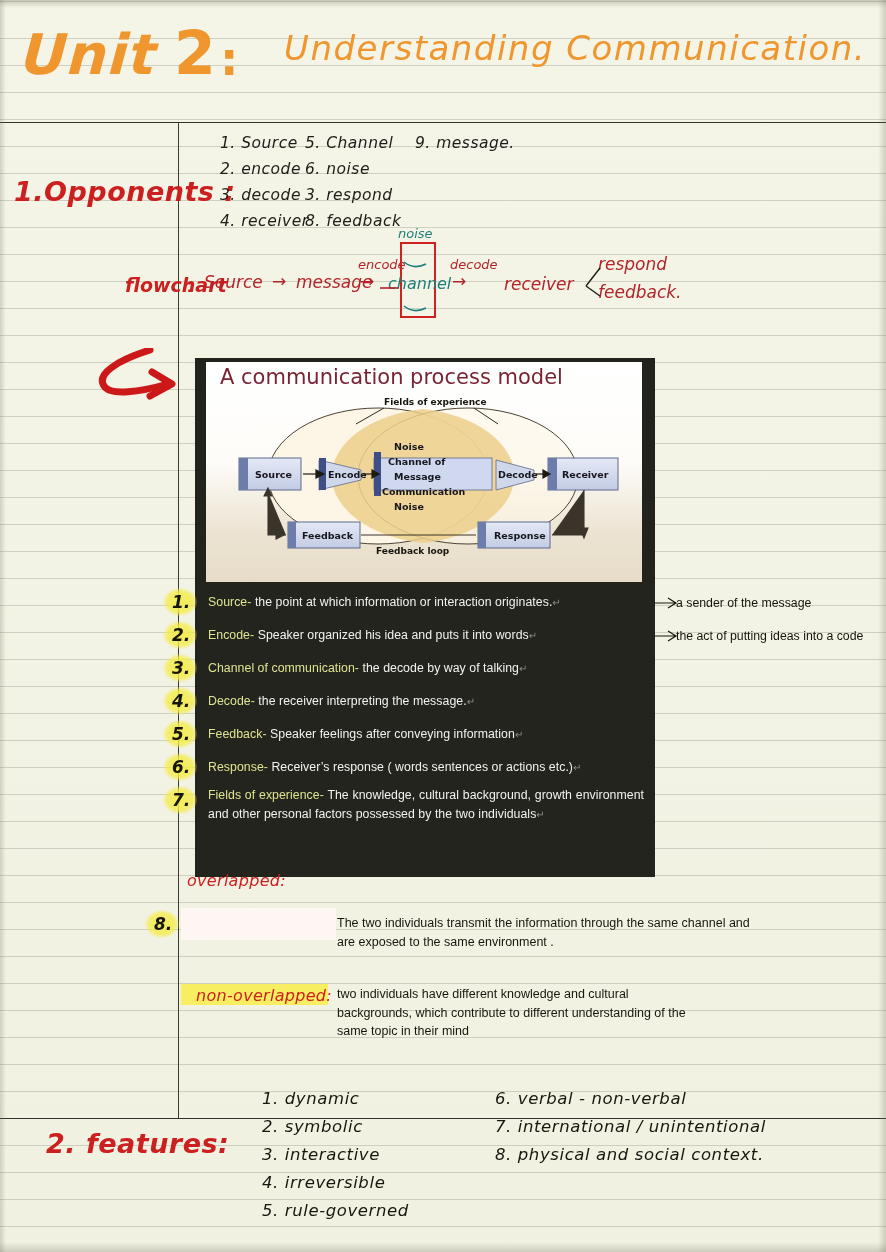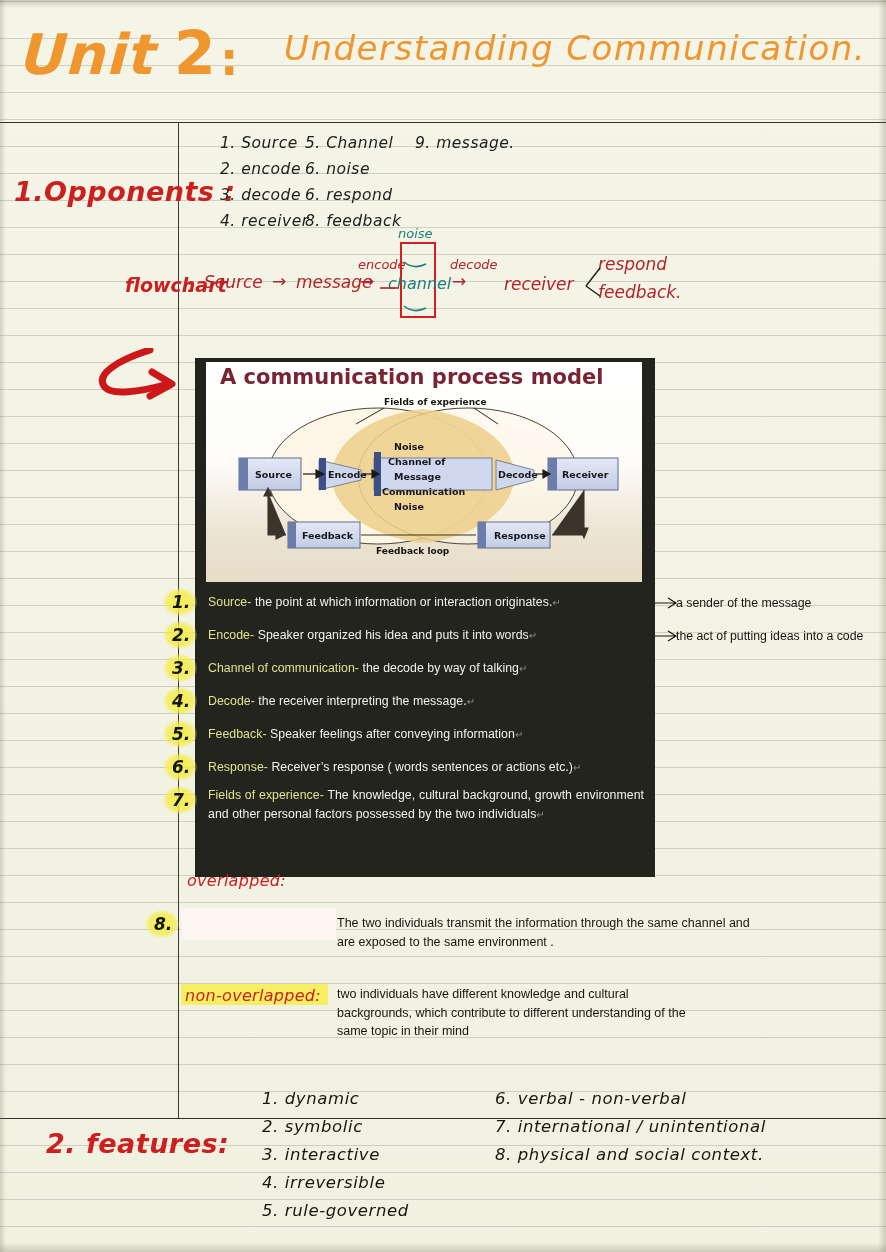--- a/index.html
+++ b/index.html
@@ -92,21 +92,21 @@
   #flow svg{position:absolute;left:0;top:0;}
 
   
   #redarrow{position:absolute;left:92px;top:348px;}
 
   
   #slide{position:absolute;left:195px;top:358px;width:460px;height:228px;background:#22231d;}
   #slideimg{position:absolute;left:11px;top:4px;width:436px;height:220px;
     background:linear-gradient(to bottom,#ffffff 0%,#fdfcf8 46%,#ece3d2 78%,#e6dcc8 100%);}
   #slideimg .stitle{position:absolute;left:14px;top:4px;width:400px;
-    font-family:"DejaVu Sans", sans-serif;font-size:21px;line-height:23px;color:#7a2433;font-weight:bold;}
+    font-family:"DejaVu Sans", sans-serif;font-size:21px;line-height:23px;color:#7a2433;}
   #slideimg svg{position:absolute;left:0;top:0;}
 
   
   #darkblock{position:absolute;left:195px;top:586px;width:460px;height:291px;background:#23241e;}
   .dline{position:absolute;left:13px;width:436px;color:#f2f2ee;
     font-family:"Liberation Sans", sans-serif;font-size:12.3px;letter-spacing:.05px;}
   .dline .term{color:#dfe38f;}
   .dline .cr{color:#8d8d80;font-size:10px;}
   .justi{text-align:justify;line-height:19px;}
 
@@ -152,21 +152,21 @@
   <div id="opponents">1.Opponents :</div>
 
   <div id="termlist">
     <span class="row">
       <span class="c1">1. Source</span><span class="c2">5. Channel</span><span class="c3">9. message.</span>
     </span>
     <span class="row">
       <span class="c1">2. encode</span><span class="c2">6. noise</span><span class="c3"></span>
     </span>
     <span class="row">
-      <span class="c1">3. decode</span><span class="c2">6. respond</span><span class="c3"></span>
+      <span class="c1">3. decode</span><span class="c2">3. respond</span><span class="c3"></span>
     </span>
     <span class="row">
       <span class="c1">4. receiver</span><span class="c2">8. feedback</span><span class="c3"></span>
     </span>
   </div>
 
   <div id="flow">
     <span class="lbl">flowchart</span>
     <span class="eq">:</span>
     <span class="w" style="left:204px;top:24px;">Source</span>
@@ -328,21 +328,21 @@
   </svg>
   <span class="annot" style="left:676px;top:629px;">the act of putting ideas into a code</span>
 
   <div class="hl" style="left:145px;top:910px;width:34px;height:28px;"></div>
   <span class="mnum" style="left:154px;top:914px;">8.</span>
   <div style="position:absolute;left:181px;top:908px;width:155px;height:32px;background:#fdf6f2;"></div>
   <span class="hwred" style="position:absolute;left:187px;top:871px;text-align:right;">overlapped:</span>
   <div class="para" style="left:337px;top:914px;width:420px;">The two individuals transmit the information through the same channel and are exposed to the same environment .</div>
 
   <div style="position:absolute;left:181px;top:984px;width:147px;height:21px;background:#f7ee62;"></div>
-  <span class="hwred" style="position:absolute;left:185px;top:986px;">non-overlapped:</span>
+  <span class="hwred" style="position:absolute;left:196px;top:986px;">non-overlapped:</span>
   <div class="para" style="left:337px;top:985px;width:360px;">two individuals have different knowledge and cultural backgrounds, which contribute to different understanding of the same topic in their mind</div>
 
   <div id="feat-label">2. features:</div>
   <div class="featcol" style="left:262px;top:1085px;">
     <div>1. dynamic</div>
     <div>2. symbolic</div>
     <div>3. interactive</div>
     <div>4. irreversible</div>
     <div>5. rule-governed</div>
   </div>

